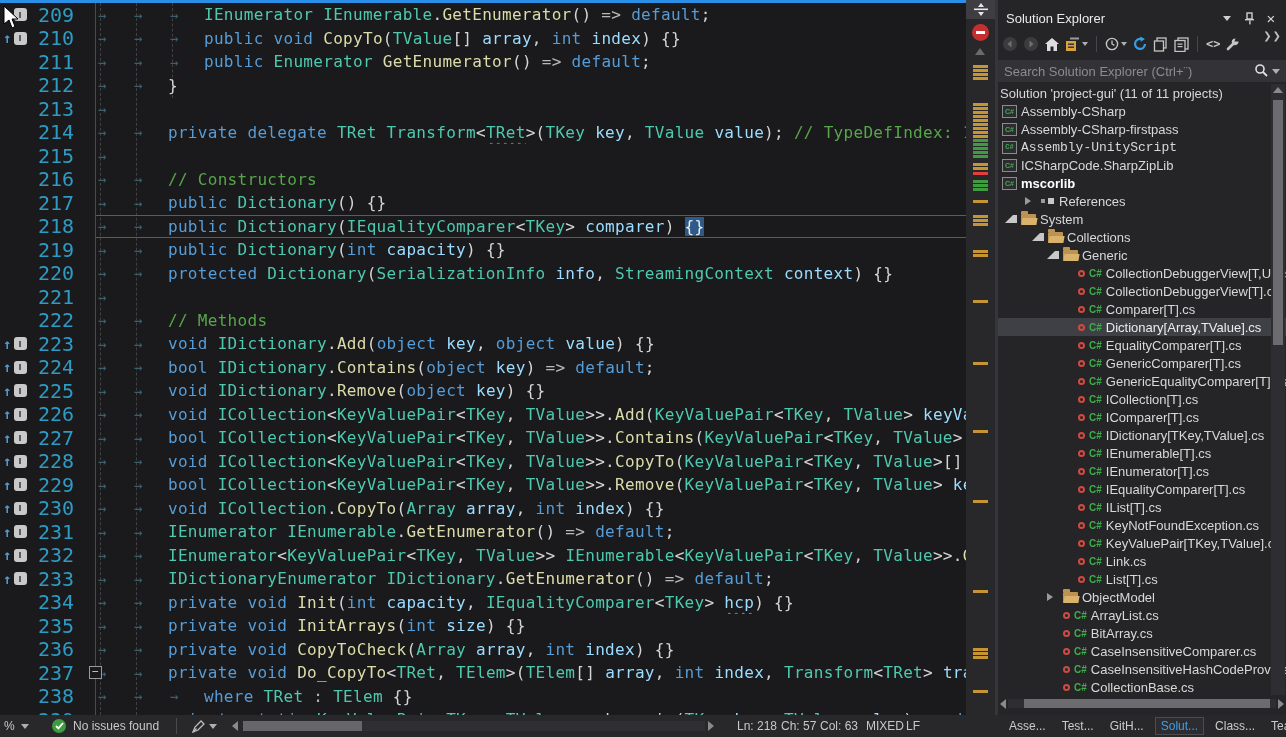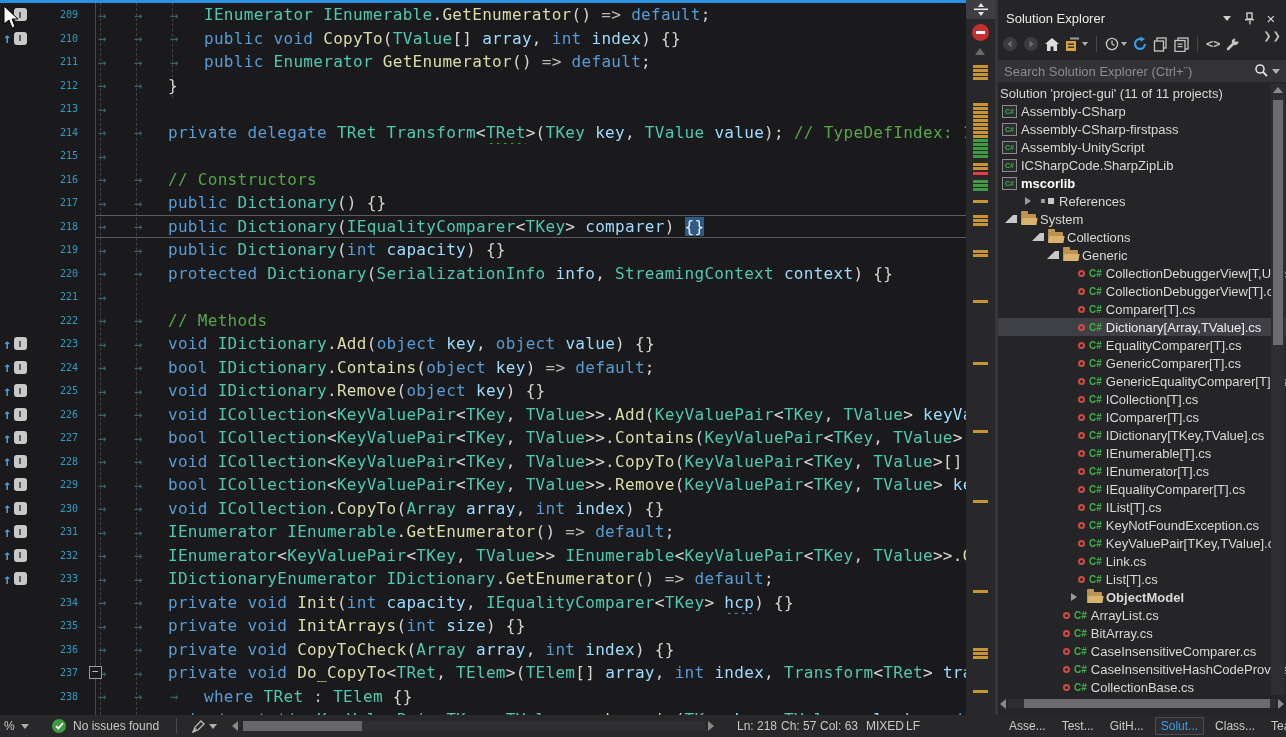--- a/index.html
+++ b/index.html
@@ -16,21 +16,21 @@
   .guides { position:absolute; left:0; top:3px; bottom:0; right:0; }
   .guide { position:absolute; width:0; border-left:1px dashed #4E4E52; opacity:.75; }
   .code-rows { position:absolute; left:0; top:3px; right:0; }
   .crow { height:23.5px; display:flex; align-items:center; white-space:pre;
           font-family:"DejaVu Sans Mono", monospace; font-size:16px; letter-spacing:.3px; }
   .g-icon { flex:0 0 34px; width:34px; display:flex; align-items:center; gap:2px; padding-left:3px; height:100%; }
   .ga { color:#4E9BD8; font-size:14px; font-weight:bold; line-height:1; }
   .gb { width:13px; height:13px; background:#C9C9C9; border-radius:3px; color:#1e1e1e;
         font-size:9px; font-weight:bold; display:flex; align-items:center; justify-content:center;
         font-family:"Liberation Sans",sans-serif; }
-  .g-num { flex:0 0 44px; width:44px; text-align:right; color:#2E9BC4; font-size:10px; letter-spacing:0; }
+  .g-num { flex:0 0 44px; width:44px; text-align:center; color:#2E9BC4; font-size:20px; letter-spacing:0; }
   .g-fold { flex:0 0 18px; width:18px; height:100%; position:relative; border-right:1px solid #4A4A4C; }
   .foldbox { position:absolute; right:-7px; top:5px; width:13px; height:13px; background:#1A1A1C;
              border:1px solid #9A9A9A; color:#C8C8C8; font-size:11px; line-height:10px; text-align:center; z-index:6; }
   .codecell { flex:1; height:100%; display:flex; align-items:center; overflow:hidden; }
   .crow.cur .codecell { border-top:1px solid #5C5C5E; border-bottom:1px solid #5C5C5E; }
   .tabcell { display:inline-block; width:36px; flex:0 0 36px; color:#3A606E; padding-left:2px; font-size:14px; }
   .tk{color:#569CD6} .tt{color:#4EC9B0} .tm{color:#DCDCAA} .tp{color:#9CDCFE}
   .tc{color:#57A64A} .tn{color:#D4D4D4} .to{color:#B8B8B8}
   .sqg{ text-decoration:underline wavy #3CB43C 1px; text-underline-offset:4px; }
   .sqb{ text-decoration:underline wavy #4FA6E8 1px; text-underline-offset:4px; }
@@ -317,21 +317,21 @@
         <span>Solution 'project-gui' (11 of 11 projects)</span>
       </div>
       <div class="trow" style="padding-left: 4px;">
         <span class="ico-proj">C#</span>
         <span>Assembly-CSharp</span>
       </div>
       <div class="trow" style="padding-left: 4px;">
         <span class="ico-proj">C#</span>
         <span>Assembly-CSharp-firstpass</span>
       </div>
-      <div class="trow" style="padding-left: 4px;">
+      <div class="trow" style="padding-left: 4px; font-family: Liberation Mono, monospace;">
         <span class="ico-proj">C#</span>
         <span>Assembly-UnityScript</span>
       </div>
       <div class="trow" style="padding-left: 4px;">
         <span class="ico-proj">C#</span>
         <span>ICSharpCode.SharpZipLib</span>
       </div>
       <div class="trow bold" style="padding-left: 4px;">
         <span class="ico-proj">C#</span>
         <span>mscorlib</span>
@@ -457,21 +457,21 @@
         <span class="ico-dot"></span>
         <span class="ico-cs">C#</span>
         <span>Link.cs</span>
       </div>
       <div class="trow" style="padding-left: 64px;">
         <span class="tri-none"></span>
         <span class="ico-dot"></span>
         <span class="ico-cs">C#</span>
         <span>List[T].cs</span>
       </div>
-      <div class="trow" style="padding-left: 73px; font-weight: bold;">
+      <div class="trow" style="padding-left: 49px;">
         <span class="tri-col"></span>
         <span class="ico-folder"></span>
         <span>ObjectModel</span>
       </div>
       <div class="trow" style="padding-left: 49px;">
         <span class="tri-none"></span>
         <span class="ico-dot"></span>
         <span class="ico-cs">C#</span>
         <span>ArrayList.cs</span>
       </div>

